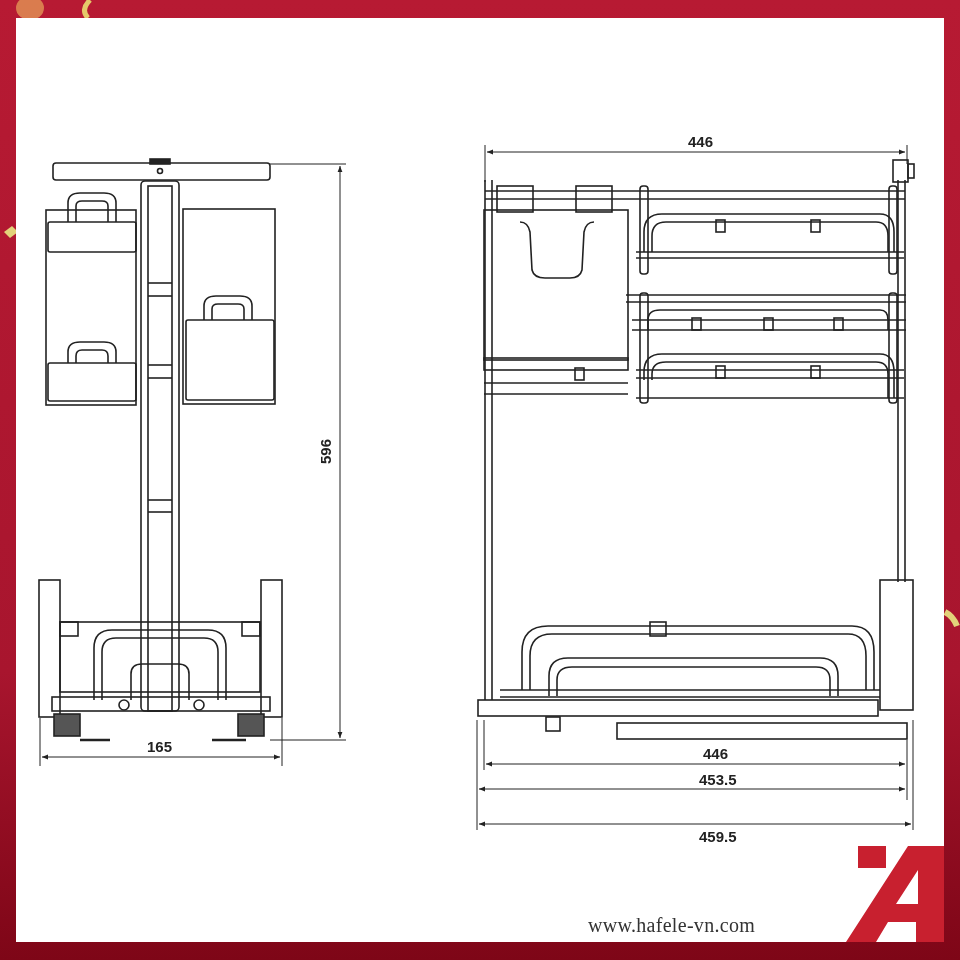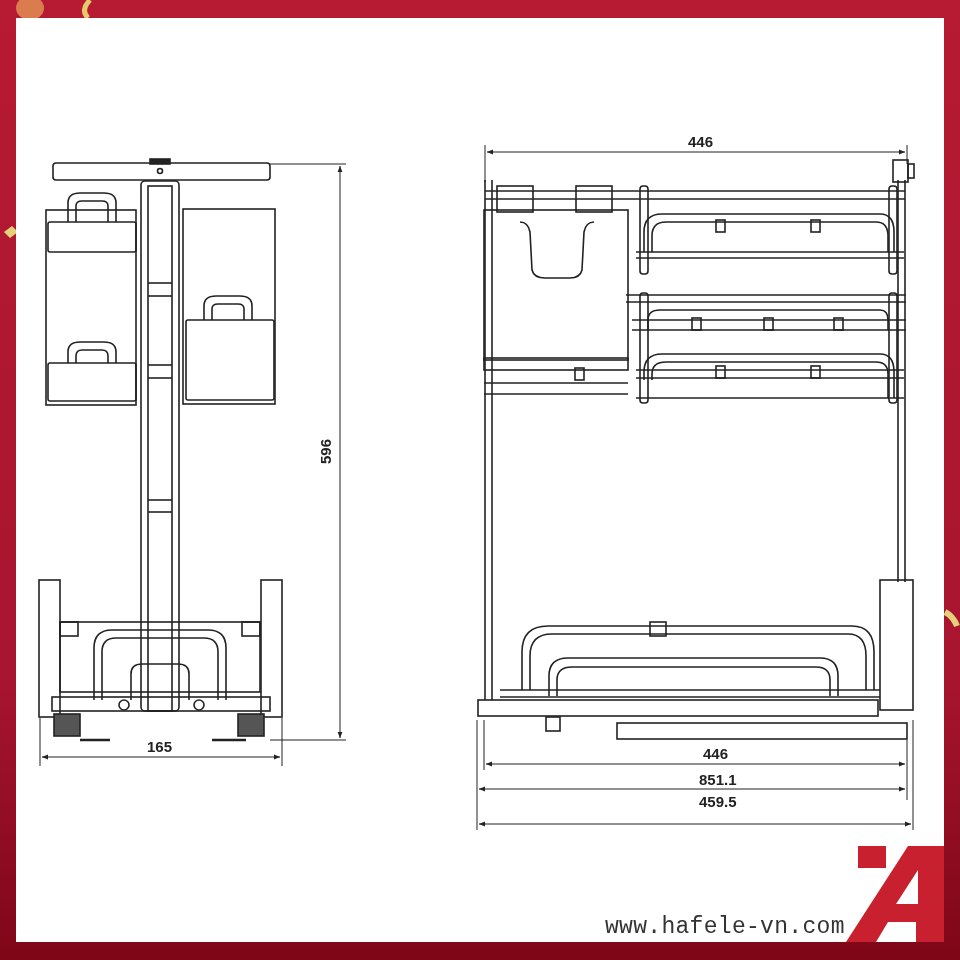--- a/index.html
+++ b/index.html
@@ -13,22 +13,22 @@
   .panel {
     position: absolute; left: 16px; top: 18px; width: 928px; height: 924px;
     background: #ffffff;
   }
   svg.drawing { position: absolute; left: 0; top: 0; }
   .dim-label {
     position: absolute; font-family: "Liberation Sans", sans-serif;
     font-weight: bold; font-size: 15px; color: #222; line-height: 1;
   }
   .url {
-    position: absolute; left: 605px; top: 914px;
-    font-family: Liberation Mono, monospace; font-size: 23px; color: #333;
+    position: absolute; left: 588px; top: 914px;
+    font-family: Liberation Serif, serif; font-size: 20px; color: #333;
     letter-spacing: 0.3px;
   }
   .logo { position: absolute; left: 840px; top: 838px; }
 </style>
 </head>
 <body>
 
 <svg class="confetti" width="960" height="960" style="left:0;top:0">
   <ellipse cx="30" cy="8" rx="14" ry="12" fill="#e8a65a" opacity="0.7"></ellipse>
   <path d="M90 0 Q80 10 88 18" stroke="#e6c96a" stroke-width="5" fill="none"></path>
@@ -173,20 +173,20 @@
       <line x1="479" y1="789" x2="905" y2="789" marker-start="url(#arr)" marker-end="url(#arr)"></line>
       <line x1="479" y1="824" x2="911" y2="824" marker-start="url(#arr)" marker-end="url(#arr)"></line>
     </g>
   </g>
 </svg>
 
 <div class="dim-label" style="left:313px;top:444px;transform:rotate(-90deg);transform-origin:center;">596</div>
 <div class="dim-label" style="left:147px;top:739px;">165</div>
 <div class="dim-label" style="left:688px;top:134px;">446</div>
 <div class="dim-label" style="left:703px;top:746px;">446</div>
-<div class="dim-label" style="left:699px;top:772px;">851.1</div>
-<div class="dim-label" style="left:699px;top:794px;">459.5</div>
+<div class="dim-label" style="left:699px;top:772px;">453.5</div>
+<div class="dim-label" style="left:699px;top:829px;">459.5</div>
 
 <div class="url">www.hafele-vn.com</div>
 <svg class="logo" width="104" height="104" viewBox="0 0 104 104">
   <rect x="18" y="8" width="28" height="22" fill="#c8202f"></rect>
   <path d="M6 104 L68 8 L104 8 L104 104 L76 104 L76 84 L48 84 L36 104 Z M56 66 L78 66 L78 32 Z" fill="#c8202f" fill-rule="evenodd"></path>
 </svg>
 
 </body></html>

